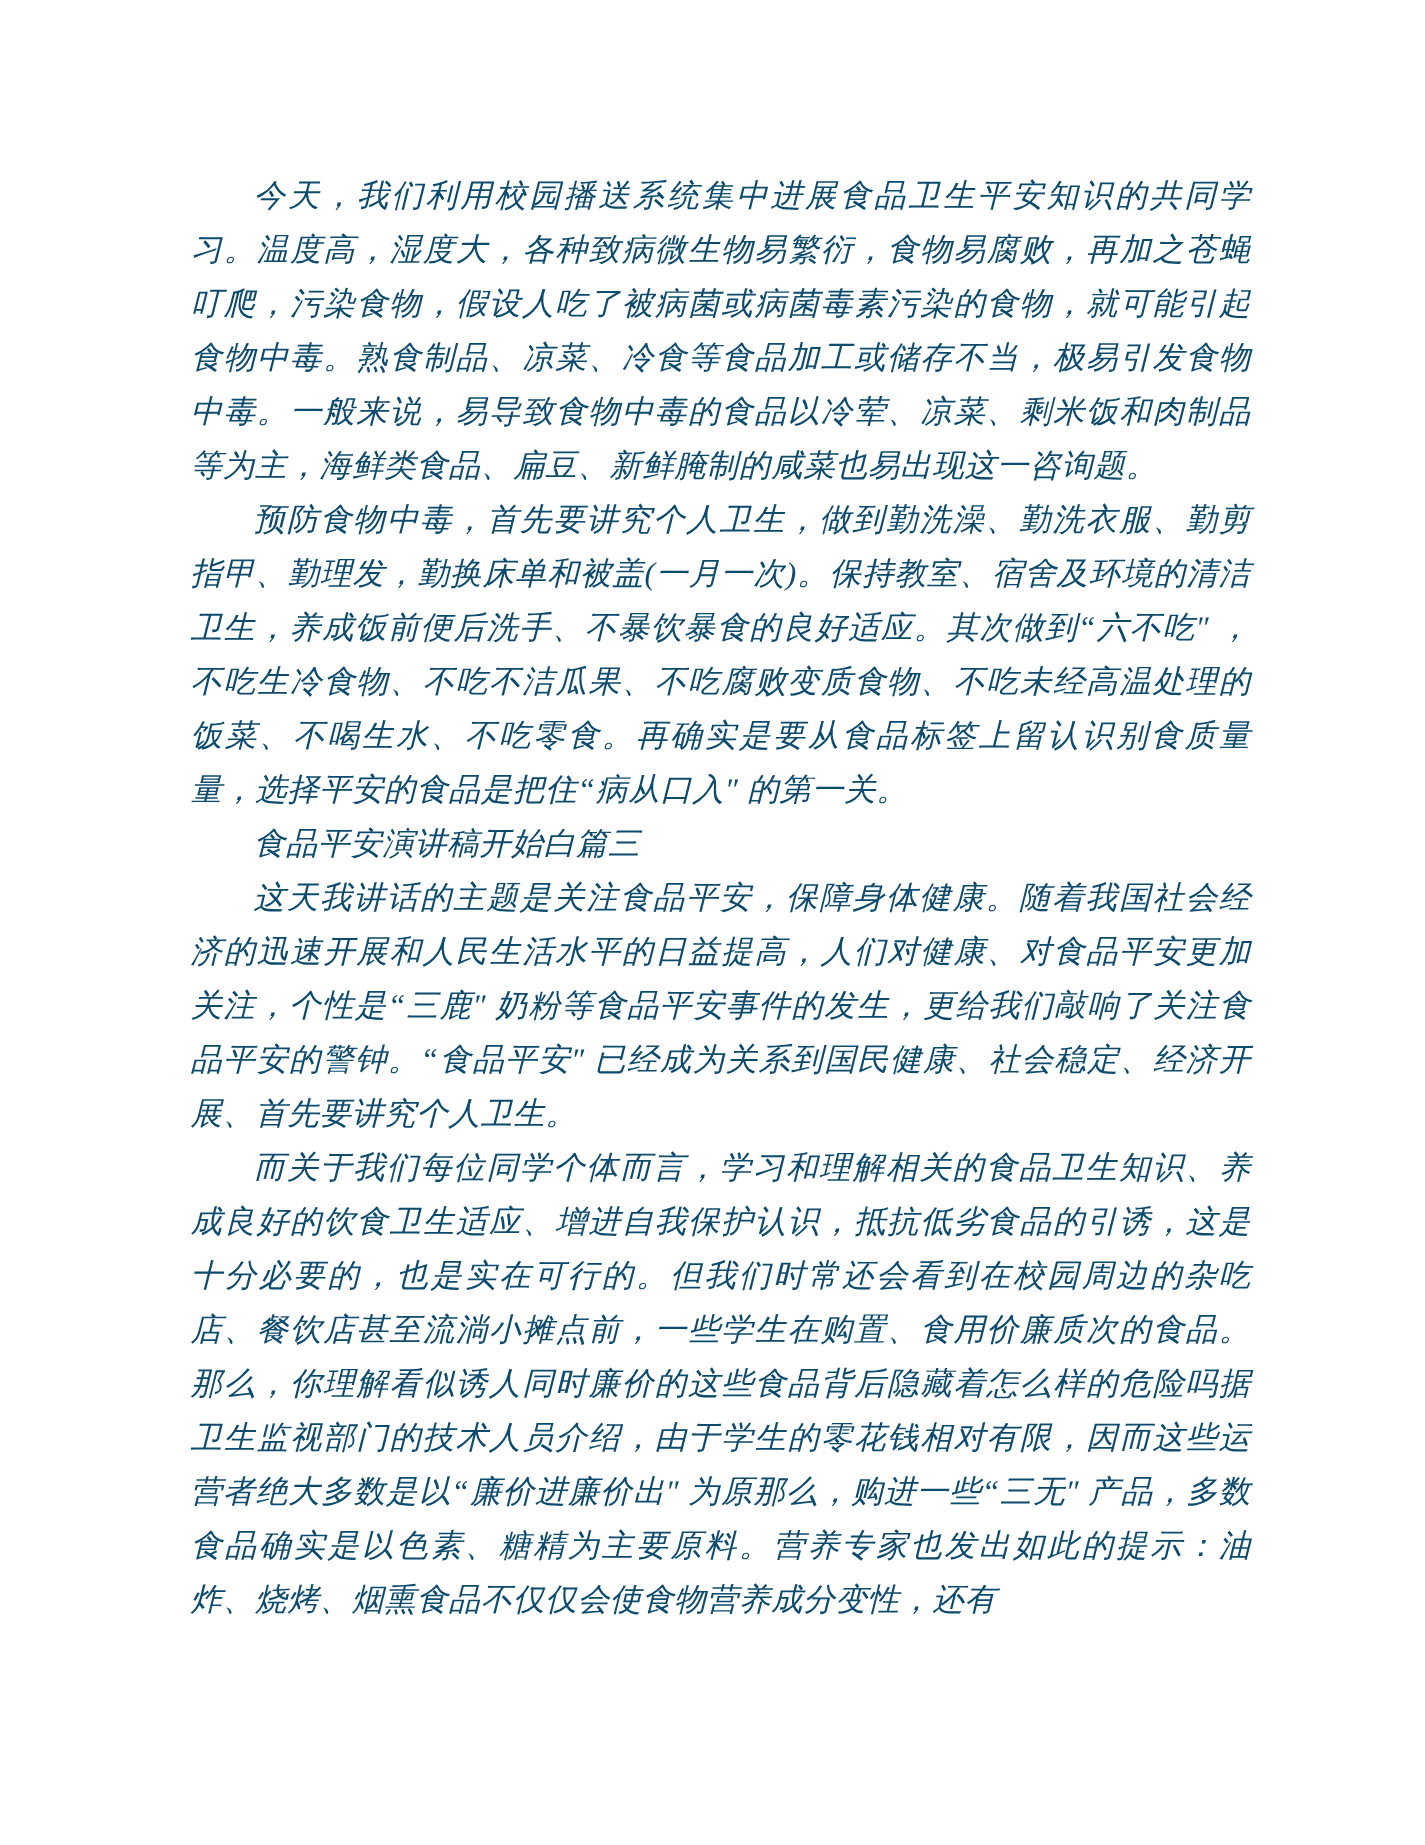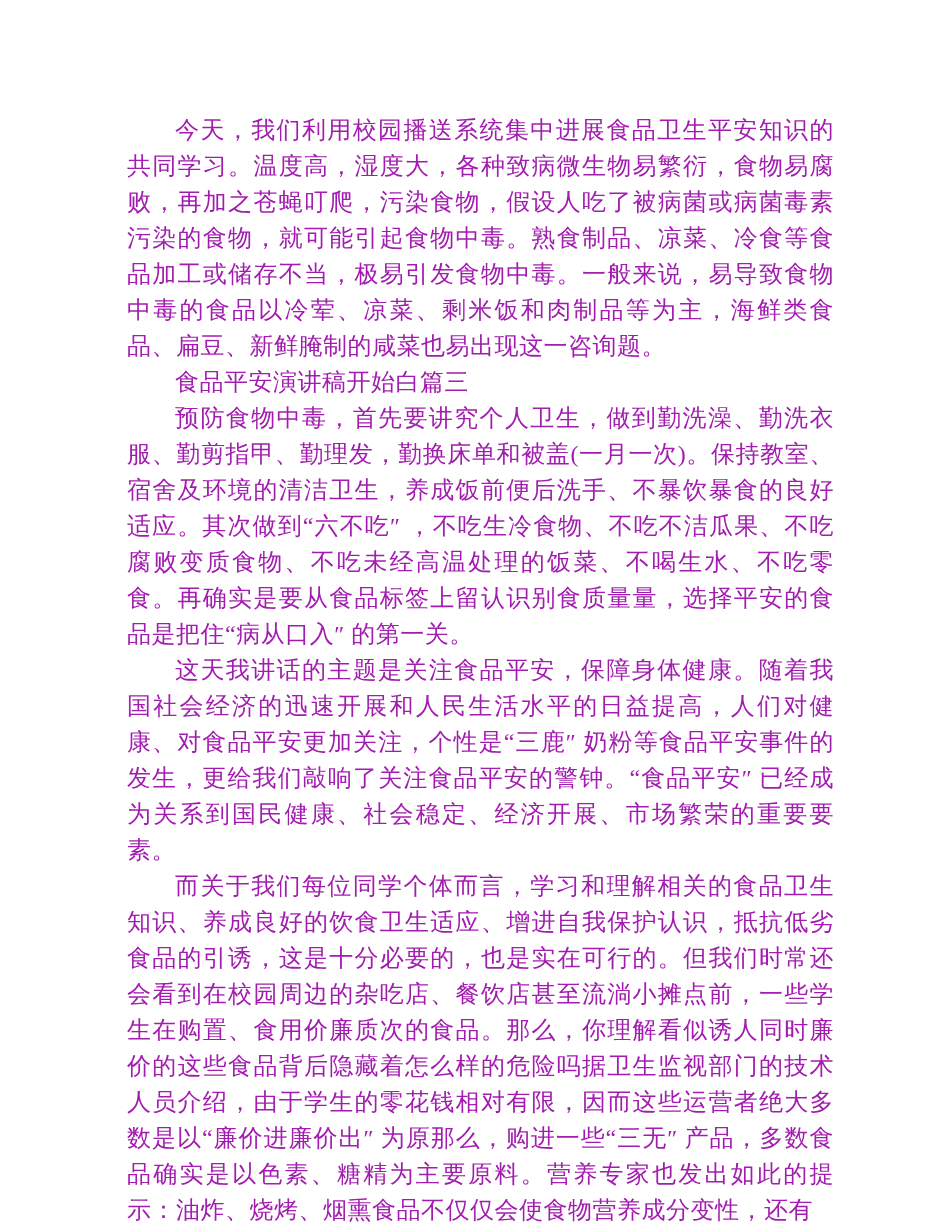--- a/index.html
+++ b/index.html
@@ -13,37 +13,38 @@
     height: 1230px;
     background: #ffffff;
     overflow: hidden;
     font-family: "Liberation Serif", "DejaVu Serif", serif;
   }
   .doc-content {
     position: absolute;
     left: 127px;
     top: 112px;
     width: 707px;
-    color: #a21caf;
-    font-size: 24px;
+    color: #0c4a6e;
+    font-size: 21px;
     line-height: 36px;
     text-align: justify;
     text-justify: inter-ideograph;
     letter-spacing: 0.5px;
+    font-style: italic;
   }
   .doc-content p {
     margin: 0;
     padding: 0;
     text-indent: 2em;
   }
 </style>
 </head>
 <body>
 
 <div class="page">
   <div class="doc-content">
     <p>今天，我们利用校园播送系统集中进展食品卫生平安知识的共同学习。温度高，湿度大，各种致病微生物易繁衍，食物易腐败，再加之苍蝇叮爬，污染食物，假设人吃了被病菌或病菌毒素污染的食物，就可能引起食物中毒。熟食制品、凉菜、冷食等食品加工或储存不当，极易引发食物中毒。一般来说，易导致食物中毒的食品以冷荤、凉菜、剩米饭和肉制品等为主，海鲜类食品、扁豆、新鲜腌制的咸菜也易出现这一咨询题。</p>
+    <p>预防食物中毒，首先要讲究个人卫生，做到勤洗澡、勤洗衣服、勤剪指甲、勤理发，勤换床单和被盖(一月一次)。保持教室、宿舍及环境的清洁卫生，养成饭前便后洗手、不暴饮暴食的良好适应。其次做到“六不吃″ ，不吃生冷食物、不吃不洁瓜果、不吃腐败变质食物、不吃未经高温处理的饭菜、不喝生水、不吃零食。再确实是要从食品标签上留认识别食质量量，选择平安的食品是把住“病从口入″ 的第一关。</p>
     <p>食品平安演讲稿开始白篇三</p>
-    <p>预防食物中毒，首先要讲究个人卫生，做到勤洗澡、勤洗衣服、勤剪指甲、勤理发，勤换床单和被盖(一月一次)。保持教室、宿舍及环境的清洁卫生，养成饭前便后洗手、不暴饮暴食的良好适应。其次做到“六不吃″ ，不吃生冷食物、不吃不洁瓜果、不吃腐败变质食物、不吃未经高温处理的饭菜、不喝生水、不吃零食。再确实是要从食品标签上留认识别食质量量，选择平安的食品是把住“病从口入″ 的第一关。</p>
-    <p>这天我讲话的主题是关注食品平安，保障身体健康。随着我国社会经济的迅速开展和人民生活水平的日益提高，人们对健康、对食品平安更加关注，个性是“三鹿″ 奶粉等食品平安事件的发生，更给我们敲响了关注食品平安的警钟。“食品平安″ 已经成为关系到国民健康、社会稳定、经济开展、市场繁荣的重要要素。</p>
+    <p>这天我讲话的主题是关注食品平安，保障身体健康。随着我国社会经济的迅速开展和人民生活水平的日益提高，人们对健康、对食品平安更加关注，个性是“三鹿″ 奶粉等食品平安事件的发生，更给我们敲响了关注食品平安的警钟。“食品平安″ 已经成为关系到国民健康、社会稳定、经济开展、首先要讲究个人卫生。</p>
     <p>而关于我们每位同学个体而言，学习和理解相关的食品卫生知识、养成良好的饮食卫生适应、增进自我保护认识，抵抗低劣食品的引诱，这是十分必要的，也是实在可行的。但我们时常还会看到在校园周边的杂吃店、餐饮店甚至流淌小摊点前，一些学生在购置、食用价廉质次的食品。那么，你理解看似诱人同时廉价的这些食品背后隐藏着怎么样的危险吗据卫生监视部门的技术人员介绍，由于学生的零花钱相对有限，因而这些运营者绝大多数是以“廉价进廉价出″ 为原那么，购进一些“三无″ 产品，多数食品确实是以色素、糖精为主要原料。营养专家也发出如此的提示：油炸、烧烤、烟熏食品不仅仅会使食物营养成分变性，还有</p>
   </div>
 </div>
 
 </body></html>

